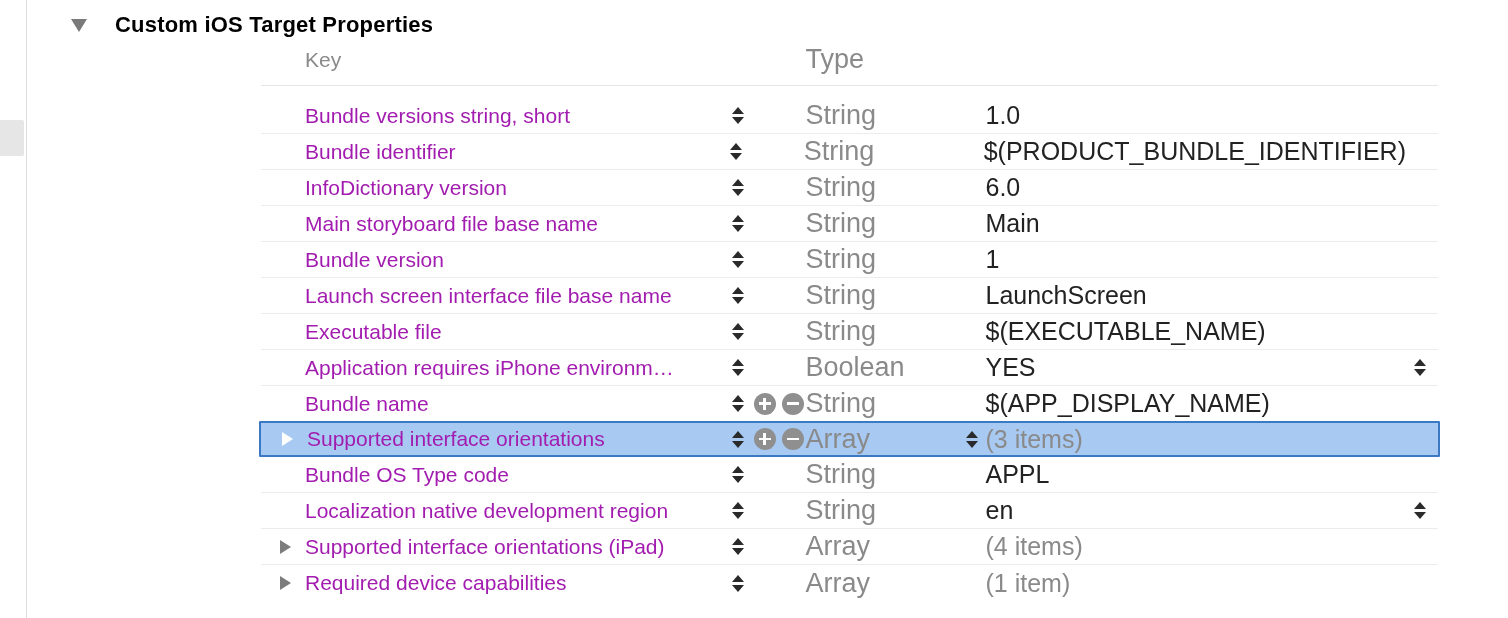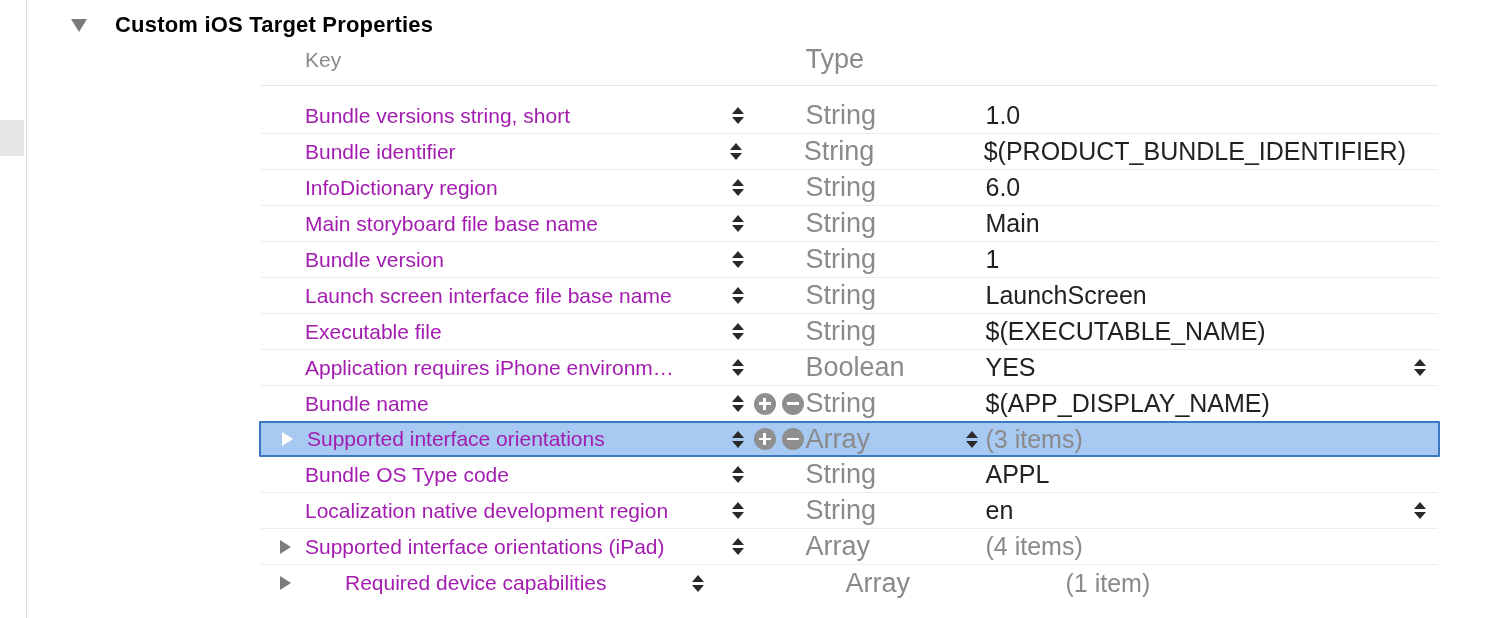--- a/index.html
+++ b/index.html
@@ -69,21 +69,21 @@
     color: #8a8a8a;
     font-size: 21px;
     border-bottom: 1px solid #e5e5e5;
     padding-bottom: 10px;
     margin-bottom: 12px;
   }
   .header-row .col-type { color: #8a8a8a; }
   .row {
     border-bottom: 1px solid #ececec;
   }
-  .row:last-child { border-bottom: none; gap: 40px; }
+  .row:last-child { border-bottom: none; }
   .row.selected {
     background: #a7c9f2;
     border: 2px solid #3b79c4;
     margin: -1px -2px 0 -2px;
     padding: 0 6px;
     border-radius: 1px;
   }
   .col-disc { display:flex; align-items:center; justify-content:center; }
   .col-key {
     color: #a21caf;
@@ -212,21 +212,21 @@
           </div>
           <div class="actions-cell"></div>
           <div class="type-wrap">
             <span class="col-type">String</span>
           </div>
           <div class="col-value">$(PRODUCT_BUNDLE_IDENTIFIER)</div>
           <div class="col-trail-stepper"></div>
         </div>
         <div class="row">
           <div class="col-disc"></div>
-          <div class="col-key">InfoDictionary region</div>
+          <div class="col-key">InfoDictionary version</div>
           <div class="col-stepper">
             <span class="stepper">
               <span class="caret-up"></span>
               <span class="caret-down"></span>
             </span>
           </div>
           <div class="actions-cell"></div>
           <div class="type-wrap">
             <span class="col-type">String</span>
           </div>

